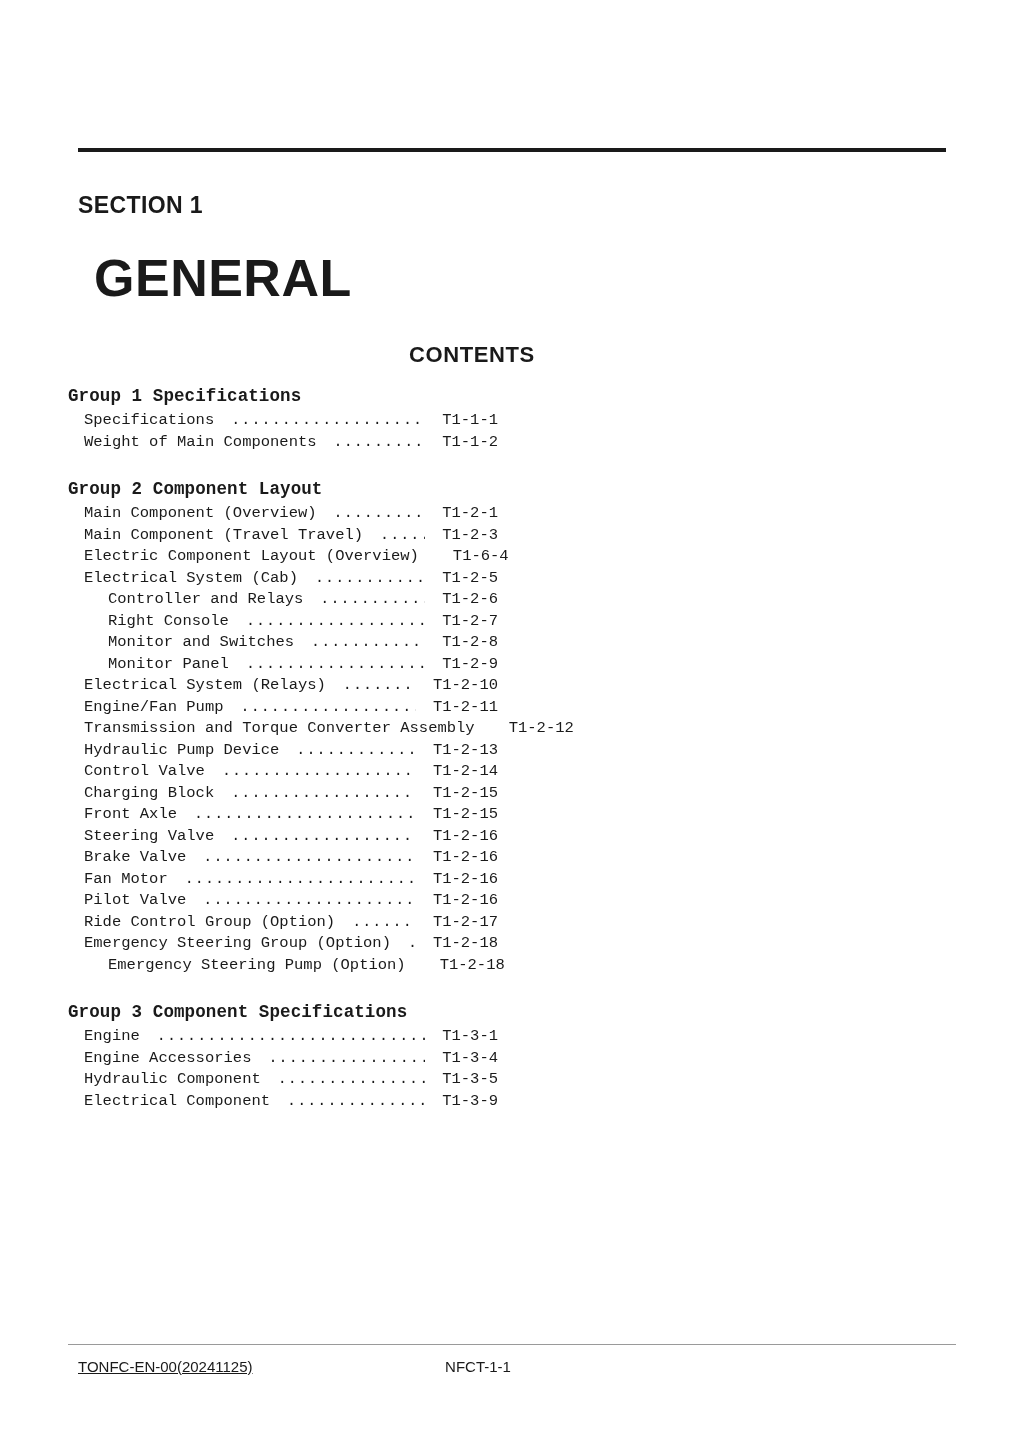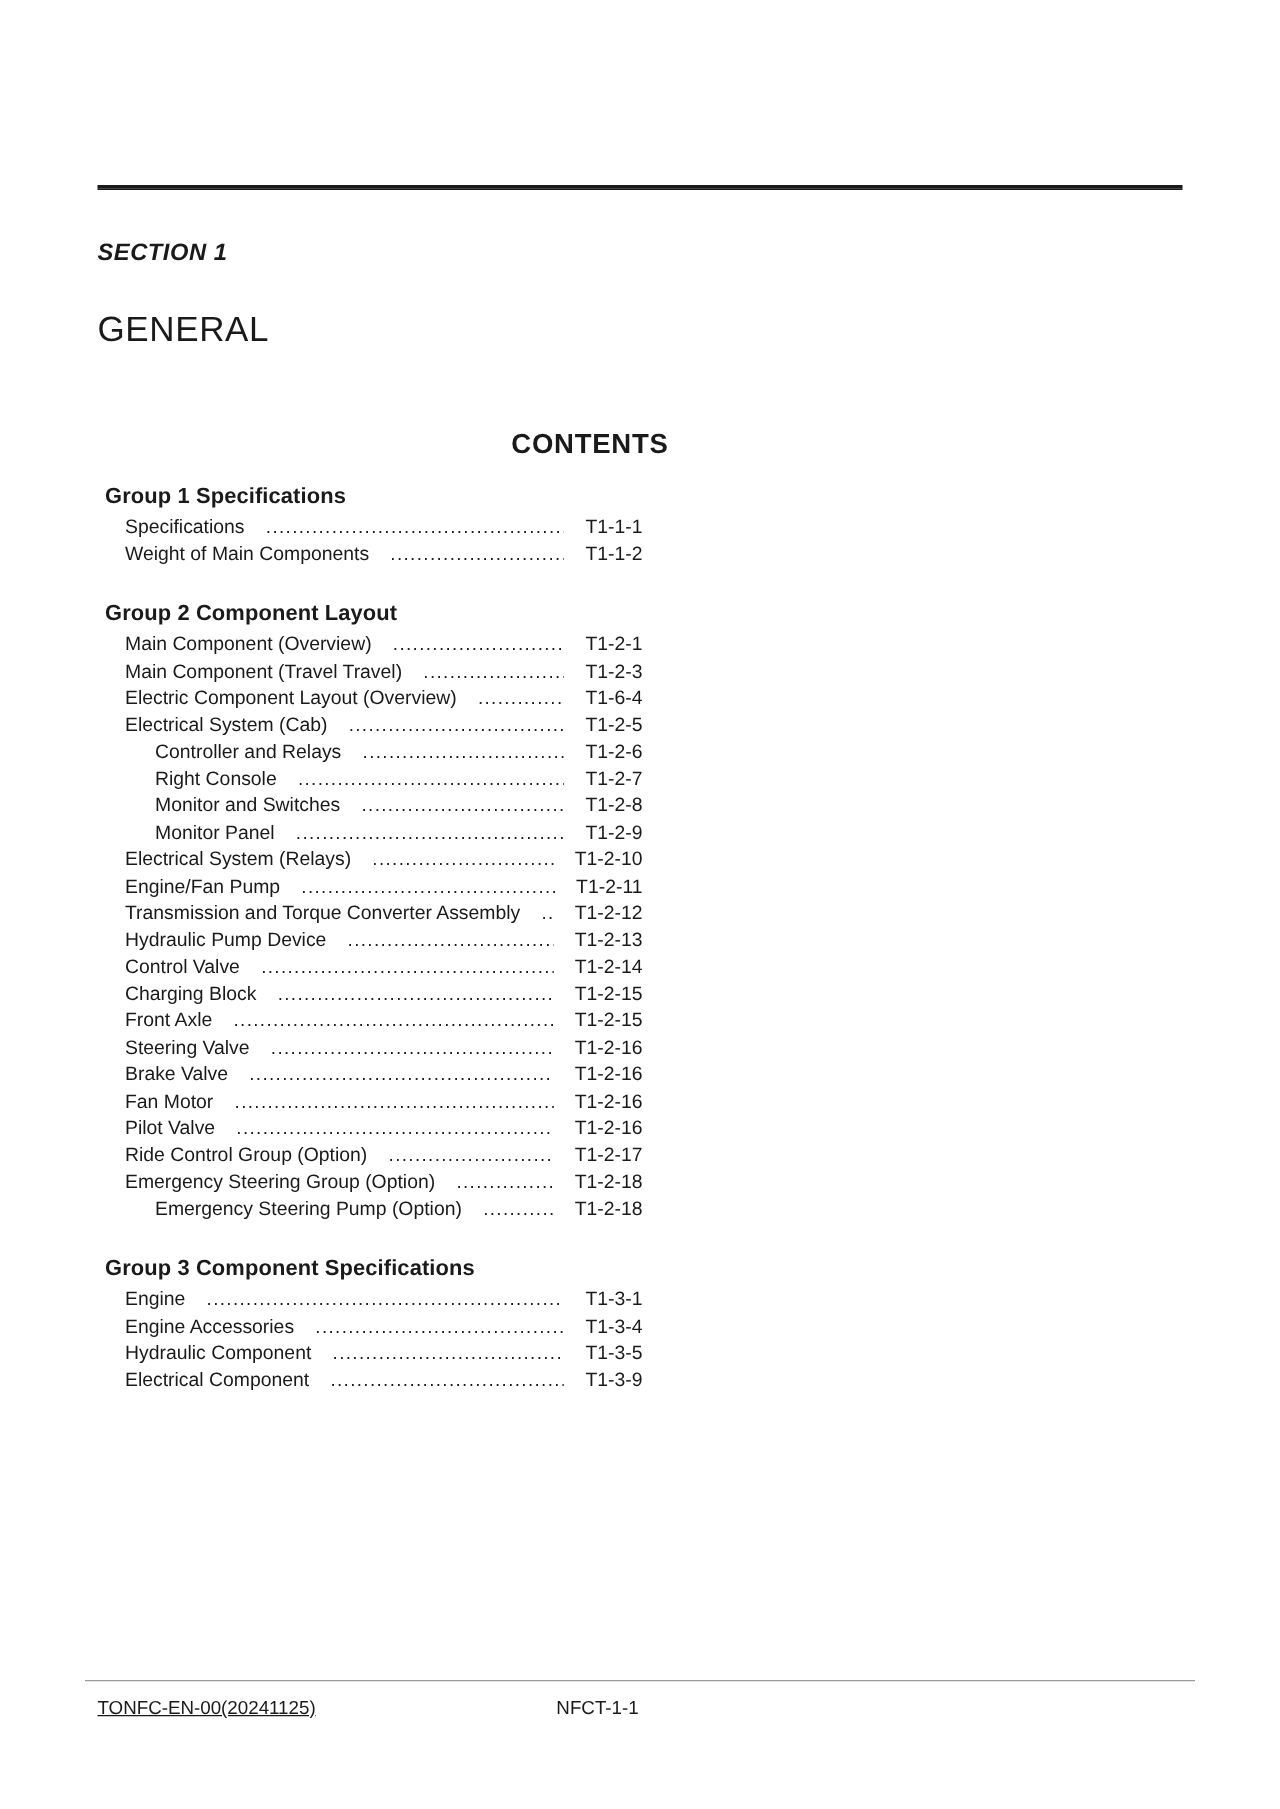--- a/index.html
+++ b/index.html
@@ -29,50 +29,50 @@
     width: 868px;
     border-top: 3px solid #1a1a1a;
     border-bottom: 1px solid #1a1a1a;
     height: 4px;
     box-sizing: border-box;
   }
   .section-label {
     position: absolute;
     left: 78px;
     top: 192px;
-    font-size: 19px;
+    font-size: 23px;
     font-weight: bold;
     letter-spacing: 0.4px;
-    font-style: italic;
   }
   .section-title {
     position: absolute;
-    left: 78px;
+    left: 94px;
     top: 248px;
-    font-size: 28px;
-    font-weight: normal;
+    font-size: 52px;
+    font-weight: bold;
     letter-spacing: 0.5px;
   }
   .contents-heading {
     position: absolute;
     left: 0;
     top: 342px;
     width: 1024px;
     text-align: center;
     padding-right: 80px;
     box-sizing: border-box;
     font-size: 22px;
     font-weight: bold;
     letter-spacing: 0.6px;
   }
   .toc {
     position: absolute;
-    left: 84px;
+    left: 68px;
     top: 386px;
     width: 430px;
+    font-family: Liberation Mono, monospace;
   }
   .group-title {
     font-size: 17.5px;
     font-weight: bold;
     margin: 0 0 4px 0;
     letter-spacing: 0.1px;
   }
   .group-block {
     margin-bottom: 26px;
   }

